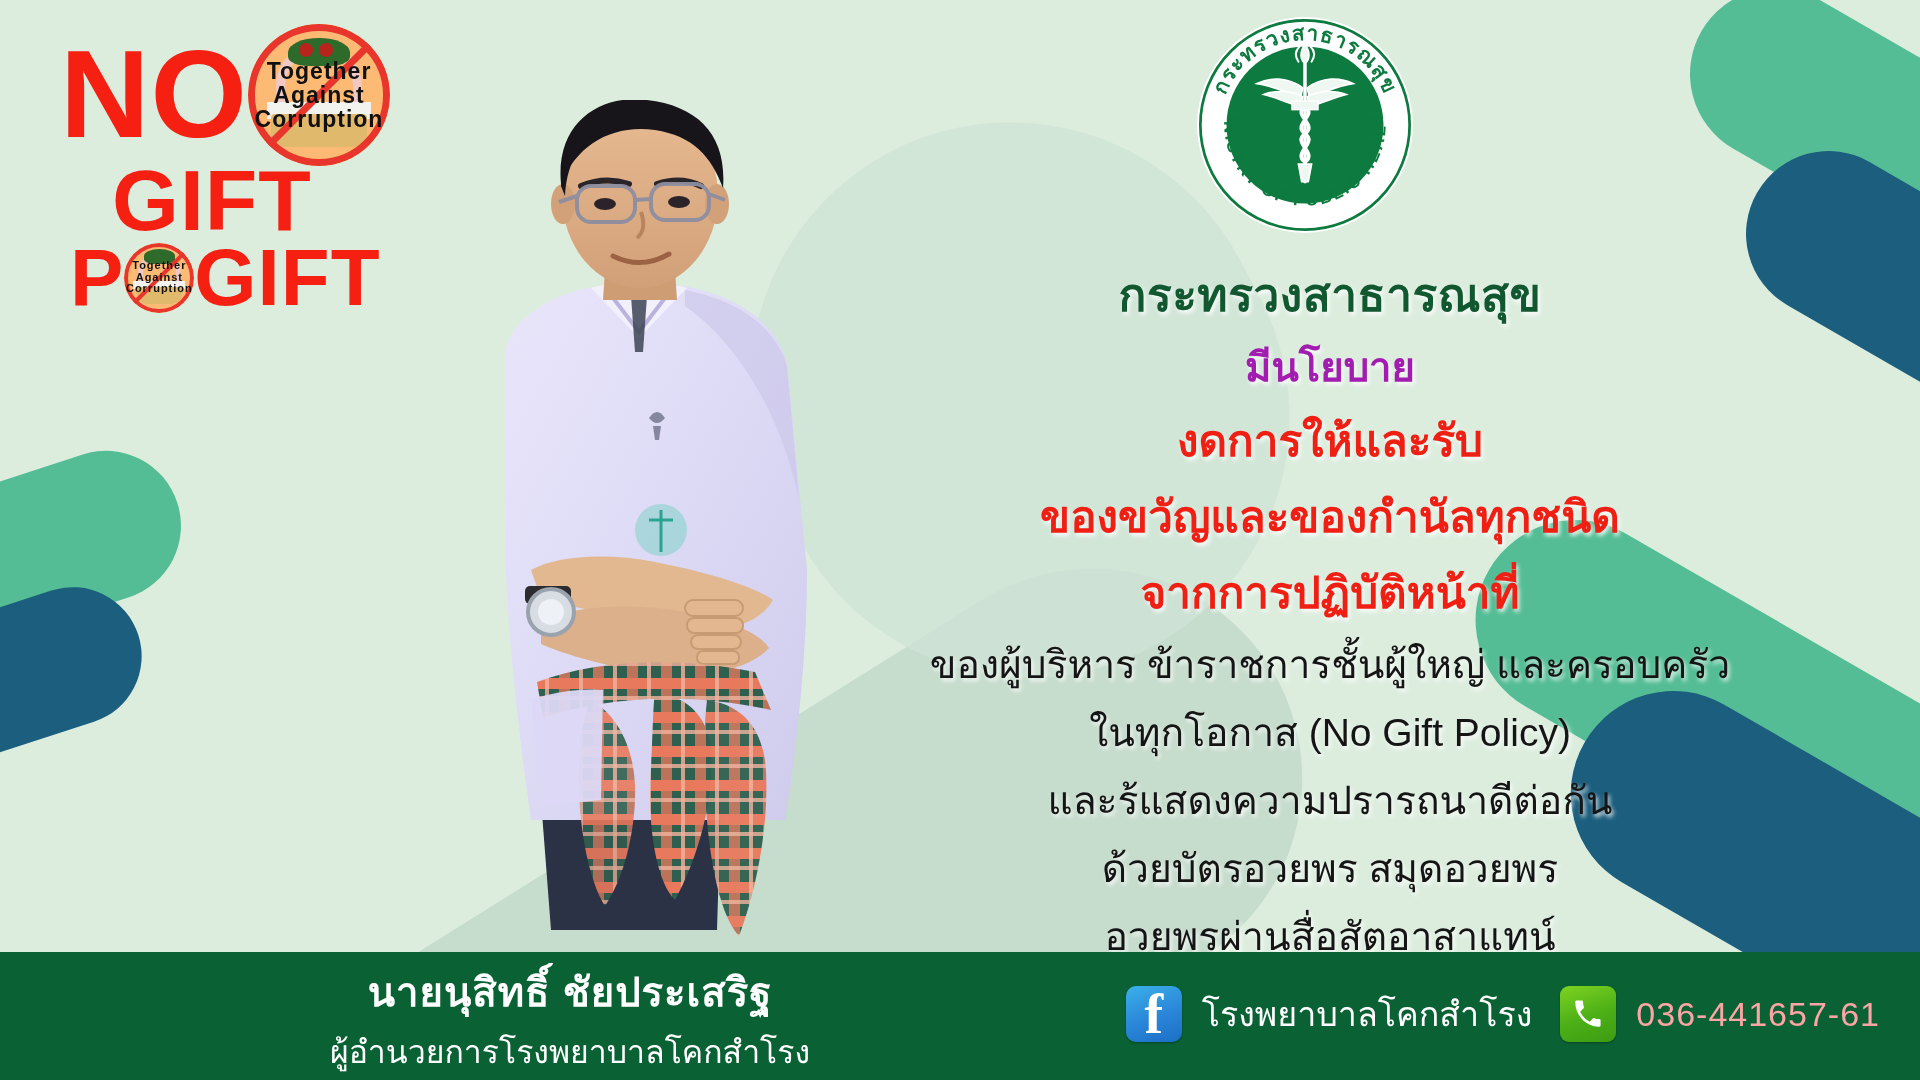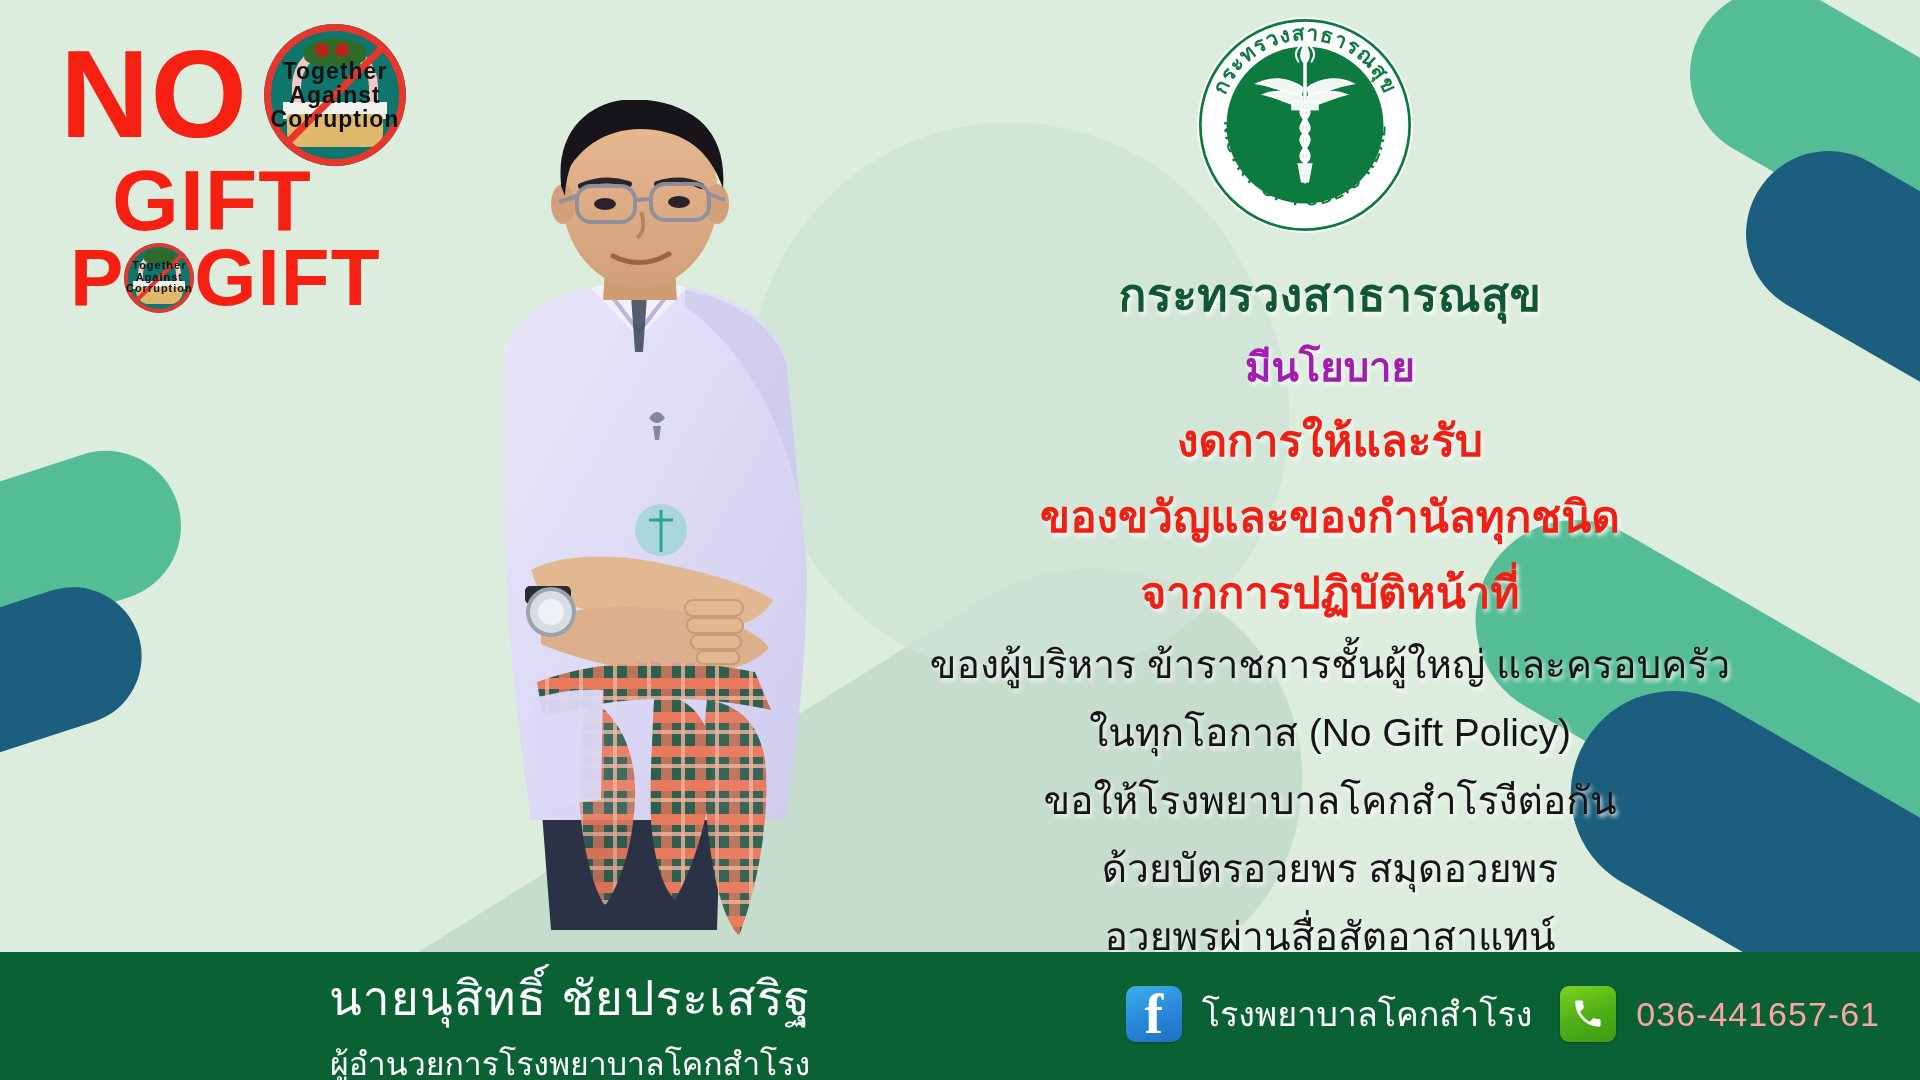--- a/index.html
+++ b/index.html
@@ -23,31 +23,31 @@
     position: absolute;
     left: 60px; top: 24px;
     width: 420px;
     color: #f51f12;
     font-weight: bold;
     line-height: .95;
     letter-spacing: 1px;
     text-align: left;
     z-index: 6;
   }
-  #nogift .l1 { font-size: 124px; display:flex; align-items:center;gap:16px; }
+  #nogift .l1 { font-size: 124px; display:flex; align-items:center; }
   #nogift .l2 { font-size: 86px; padding-left: 52px; margin-top: -6px;}
   #nogift .l3 { font-size: 80px; padding-left: 10px; margin-top: -2px; display:flex; align-items:center;}
 
   
   .tac {
     position: relative;
     display: inline-block;
     vertical-align: middle;
     border-radius: 50%;
-    background: #0f766e;
+    background: #fdba74;
     box-sizing: border-box;
     overflow: hidden;
   }
   .tac .ring {
     position:absolute; inset:0;
     border-radius:50%;
     border: 7px solid #e8362c;
     box-sizing: border-box;
     z-index: 4;
   }
@@ -152,21 +152,21 @@
     display: flex;
     align-items: center;
   }
   #footer-left {
     position: absolute;
     left: 260px; top: 8px;
     width: 620px;
     color: #ffffff;
     text-align: center;
   }
-  #footer-left .fname { font-size: 48px; font-weight: normal; letter-spacing: 1px; }
+  #footer-left .fname { font-size: 40px; font-weight: bold; letter-spacing: 1px; }
   #footer-left .frole { font-size: 32px; margin-top: 2px; }
 
   #footer-right {
     position: absolute;
     right: 40px; top: 34px;
     display: flex; align-items: center; gap: 28px;
     color: #fff;
   }
   .contact { display:flex; align-items:center; gap: 20px; }
   .contact .label { font-size: 34px; color:#fff; }
@@ -429,21 +429,21 @@
   </div>
 
   <div id="textblock">
     <div class="line t-head">กระทรวงสาธารณสุข</div>
     <div class="line t-sub">มีนโยบาย</div>
     <div class="line t-red">งดการให้และรับ</div>
     <div class="line t-red">ของขวัญและของกำนัลทุกชนิด</div>
     <div class="line t-red">จากการปฏิบัติหน้าที่</div>
     <div class="line t-body">ของผู้บริหาร ข้าราชการชั้นผู้ใหญ่ และครอบครัว</div>
     <div class="line t-body">ในทุกโอกาส (No Gift Policy)</div>
-    <div class="line t-body">ขอให้โรงพยาบาลโคกสำโรงีต่อกัน</div>
+    <div class="line t-body">และร้แสดงความปรารถนาดีต่อกัน</div>
     <div class="line t-body">ด้วยบัตรอวยพร สมุดอวยพร</div>
     <div class="line t-body">อวยพรผ่านสื่อสัตอาสาแทน์</div>
     <div class="line t-body">หรือทำกิจกรรมจิตอาสาแทน</div>
   </div>
 
   <div id="footer">
     <div id="footer-left">
       <div class="fname">นายนุสิทธิ์   ชัยประเสริฐ</div>
       <div class="frole">ผู้อำนวยการโรงพยาบาลโคกสำโรง</div>
     </div>

